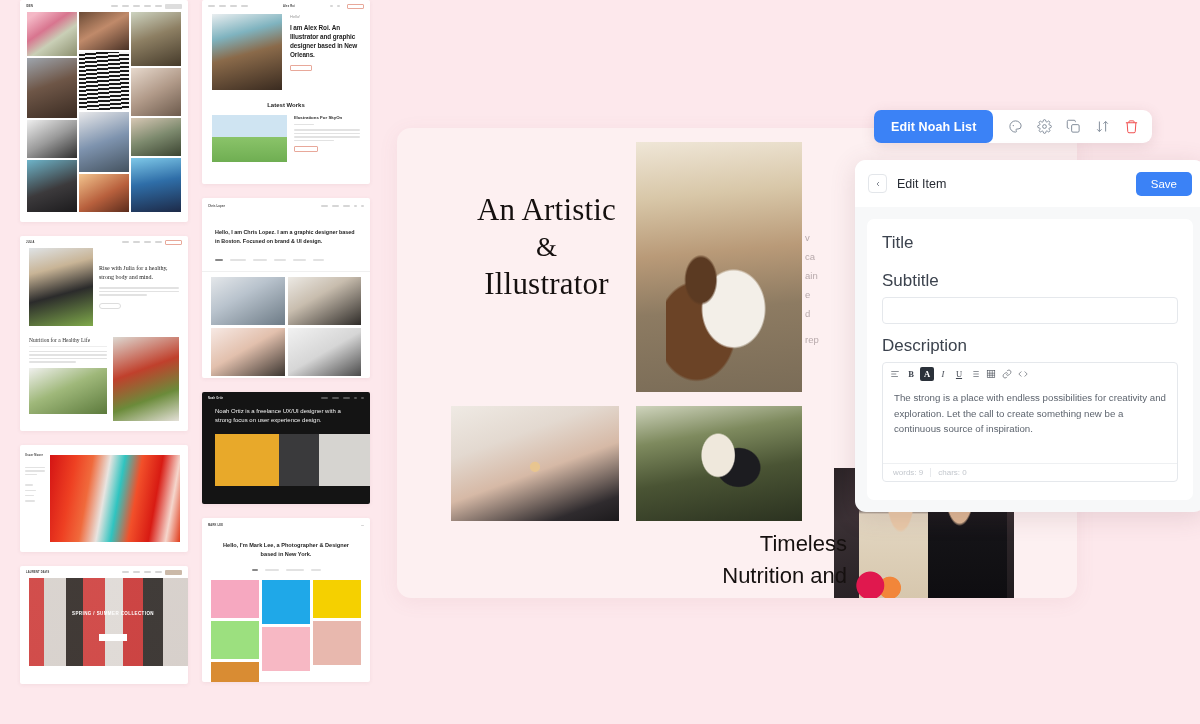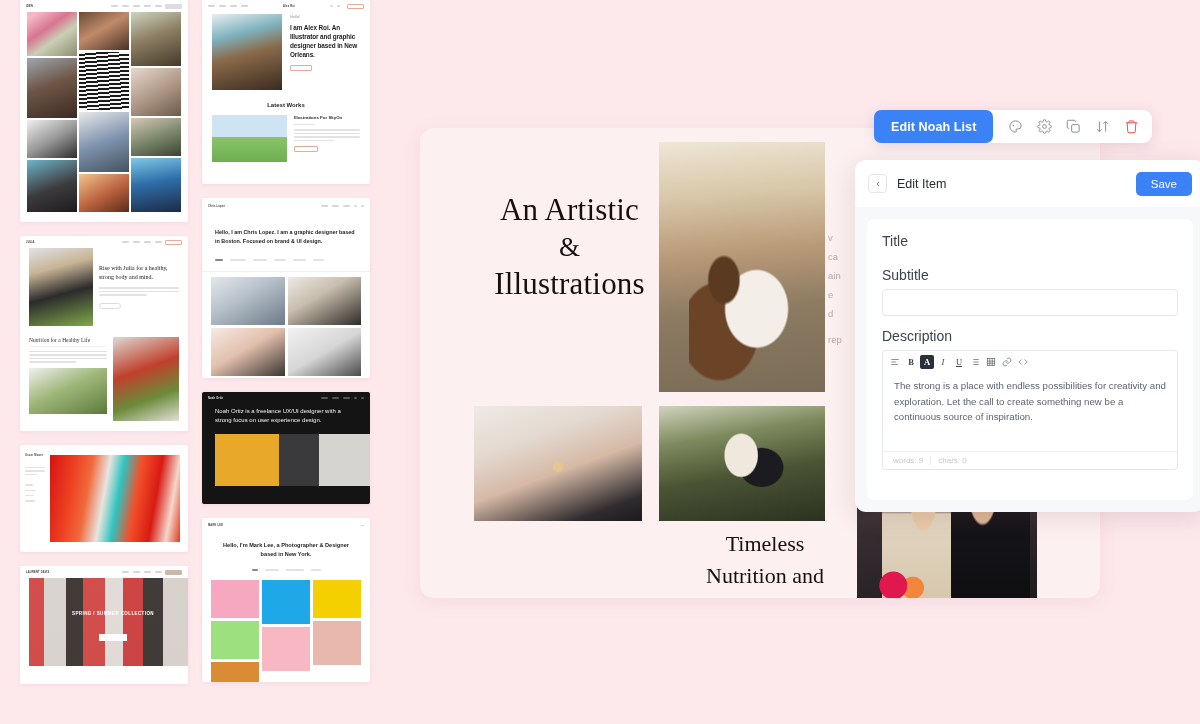--- a/index.html
+++ b/index.html
@@ -37,37 +37,37 @@
   
   .mos { display: flex; gap: 2px; padding: 0 7px 7px; }
   .mcol { flex: 1; display: flex; flex-direction: column; gap: 2px; }
   .ph { width: 100%; background-size: cover; background-position: center; }
 
   .txtline { height: 1.4px; background: #e2e2e2; border-radius: 1px; margin-bottom: 2px; }
   .txtline.s { width: 60%; }
 
   
   .canvas {
-    position: absolute; left: 420px; top: 128px;
+    position: absolute; left: 397px; top: 128px;
     width: 680px; height: 470px;
     background: #fdf0f1; border-radius: 14px;
     box-shadow: 0 4px 20px rgba(150,90,100,.08);
     overflow: hidden;
   }
   .canvas-inner { position: relative; width: 100%; height: 100%; }
   .headline {
     position: absolute; left: 32px; top: 62px; width: 235px;
     font-family: "Liberation Serif", serif;
     font-size: 31px; line-height: 1.28; color: #15100f;
     text-align: center; letter-spacing: .2px;
   }
   .headline .amp { font-size: 27px; display: block; }
   .cap {
-    position: absolute; font-family: Liberation Serif, serif;
-    font-size: 22px; line-height: 1.45; color: #15100f; text-align: center;
+    position: absolute; font-family: Liberation Sans, sans-serif;
+    font-size: 22px; line-height: 1.45; color: #15100f; text-align: right;
   }
   .cap.c2 { left: 240px; top: 400px; width: 210px; }
   .hidden-txt {
     position: absolute; left: 408px; top: 100px; width: 118px;
     font-size: 9.5px; line-height: 2.0; color: #b7a9ab;
   }
   .cimg { position: absolute; background-size: cover; background-position: center; }
 
   
   .toolbar {
@@ -107,21 +107,21 @@
     cursor: pointer; flex-shrink: 0;
   }
   .backb svg { width: 8px; height: 8px; stroke: #4a5260; fill: none; stroke-width: 2; }
   .ptitle { font-size: 12.5px; color: #262b33; margin-left: 10px; }
   .saveb {
     margin-left: auto; background: #3b82f6; color: #fff; border: none;
     border-radius: 5px; font-size: 11.5px; padding: 6px 15px; cursor: pointer; font-weight: 400;
   }
   .pbody { flex: 1; padding: 12px; overflow: hidden; }
   .pcard { background: #fff; border-radius: 7px; padding: 14px 15px 16px; height: 100%; }
-  .flabel { font-size: 14px; color: #3c434e; margin-bottom: 6px; }
+  .flabel { font-size: 17px; color: #3c434e; margin-bottom: 6px; }
   .finput {
     width: 100%; height: 27px; border: 1px solid #e5e8ec; border-radius: 4px;
     padding: 0 9px; font-size: 11px; color: #5b626d;
     font-family: "Liberation Sans", sans-serif; background: #fff; outline: none;
   }
   .fgap { height: 12px; }
 
   .editor { border: 1px solid #e5e8ec; border-radius: 4px; overflow: hidden; background: #fff; }
   .etoolbar { display: flex; align-items: center; gap: 2px; padding: 4px 5px; }
   .eb {
@@ -393,21 +393,21 @@
       </div>
     </div>
   </div>
 
   <div class="canvas">
     <div class="canvas-inner">
 
       <div class="headline">
         <span>An Artistic</span>
         <span class="amp">&amp;</span>
-        <span>Illustrations</span><br>
+        <span>Illustrator</span><br>
       </div>
 
       <div class="cimg" style="left:239px;top:14px;width:166px;height:250px;background:
           linear-gradient(175deg,#efe6d7 0%,#d8c7a8 22%,#b99a78 44%,#8d7b62 66%,#7a6c57 100%);">
         <div style="position:absolute;left:18%;top:36%;width:66%;height:64%;background:
           radial-gradient(ellipse at 32% 30%,#5b3a22 0 14%,transparent 16%),
           radial-gradient(ellipse at 62% 48%,#f3efe8 0 32%,transparent 34%),
           radial-gradient(ellipse at 28% 62%,#6b4326 0 34%,transparent 36%);"></div>
       </div>
 

